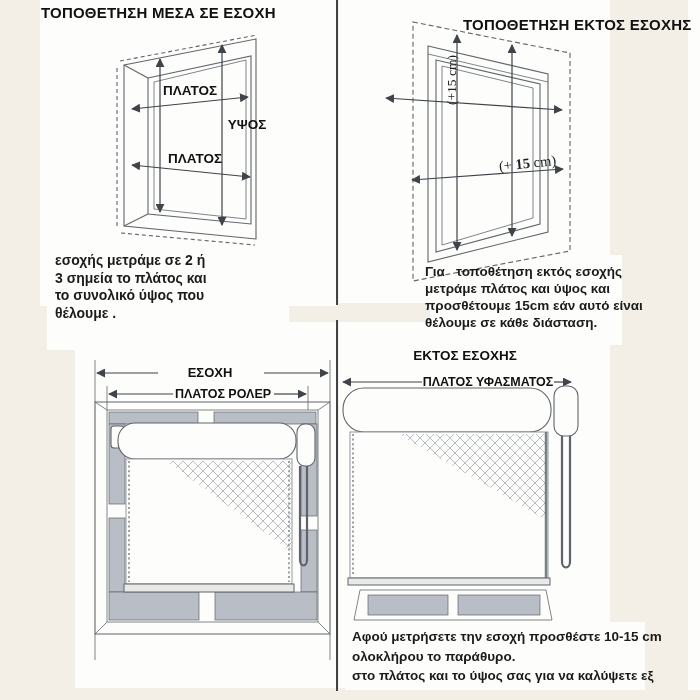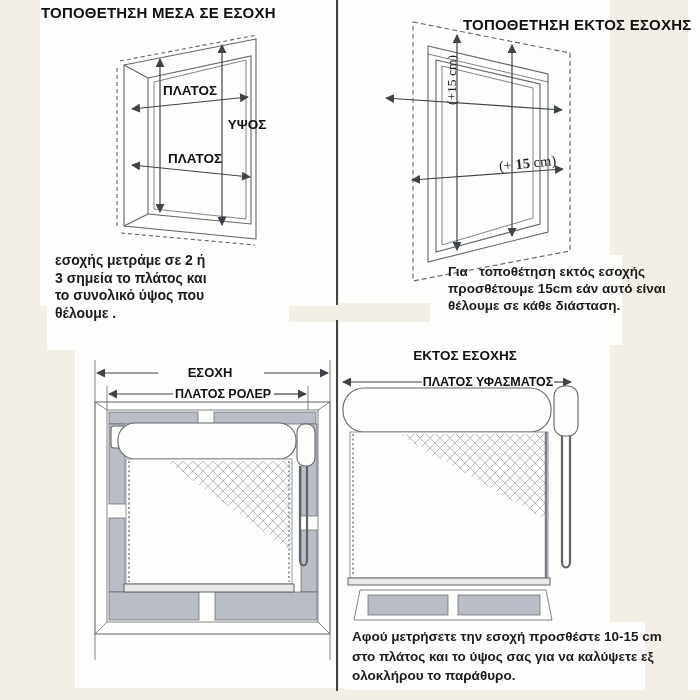--- a/index.html
+++ b/index.html
@@ -11,21 +11,21 @@
   }
   .panel{position:absolute;background:var(--panel,#fdfdfb);}
   .divider{position:absolute;left:336px;width:2px;background:var(--line-dark,#4a4f55);}
   .title{
     position:absolute;font-weight:bold;font-size:15px;letter-spacing:.2px;
     color:#111;white-space:nowrap;
   }
   .para{position:absolute;font-weight:bold;color:var(--text,#1b1b1b);}
   .para .tline{white-space:pre;}
   .para-tl{left:55px;top:252px;font-size:14px;line-height:17.5px;}
-  .para-tr{left:448px;top:263px;font-size:13.5px;line-height:17px;}
+  .para-tr{left:425px;top:263px;font-size:13.5px;line-height:17px;}
   .para-br{left:352px;top:627px;font-size:13.5px;line-height:19.5px;}
   .subtitle-br{position:absolute;left:385px;top:348px;width:160px;text-align:center;
     font-weight:bold;font-size:13.5px;color:#111;}
   svg{position:absolute;overflow:visible;}
   .ln{stroke:var(--line,#60666c);fill:none;stroke-width:1.1;}
   .lnthin{stroke:var(--line,#60666c);fill:none;stroke-width:.8;}
   .dash{stroke-dasharray:5 3;}
   .dash2{stroke-dasharray:4 3;}
   .arrow{stroke:var(--line-dark,#3f444a);stroke-width:1.2;fill:none;}
   .whitefill{fill:var(--panel,#fdfdfb);}
@@ -97,20 +97,21 @@
 </svg>
 
 <div class="para para-tl">
   <div class="tline">εσοχής μετράμε σε 2 ή</div>
   <div class="tline">3 σημεία το πλάτος και</div>
   <div class="tline">το συνολικό ύψος που</div>
   <div class="tline">θέλουμε .</div>
 </div>
 <div class="para para-tr">
   <div class="tline">Για   τοποθέτηση εκτός εσοχής</div>
+  <div class="tline">μετράμε πλάτος και ύψος και</div>
   <div class="tline">προσθέτουμε 15cm εάν αυτό είναι</div>
   <div class="tline">θέλουμε σε κάθε διάσταση.</div>
 </div>
 
 <svg style="left:88px;top:356px;" width="250" height="312" viewBox="0 0 250 312">
   <defs>
     <marker id="a3" viewBox="0 0 10 10" refX="9" refY="5" markerWidth="7.5" markerHeight="7.5" orient="auto-start-reverse">
       <path d="M0,0 L10,5 L0,10 z" fill="#3f444a"></path>
     </marker>
     <pattern id="net3" width="10" height="10" patternUnits="userSpaceOnUse">
@@ -174,15 +175,15 @@
   <g>
     <polygon class="lnthin whitefill" points="20,222 206,222 212,252 14,252"></polygon>
     <rect class="grayfill" x="28" y="227" width="80" height="20"></rect>
     <rect class="grayfill" x="118" y="227" width="82" height="20"></rect>
   </g>
   <path class="chain" d="M222,68 V194 A4,5.5 0 0 0 230,194 V68"></path>
 </svg>
 
 <div class="para para-br">
   <div class="tline">Αφού μετρήσετε την εσοχή προσθέστε 10-15 cm</div>
+  <div class="tline">ολοκλήρου το παράθυρο.</div>
   <div class="tline">στο πλάτος και το ύψος σας για να καλύψετε εξ</div>
-  <div class="tline">ολοκλήρου το παράθυρο.</div>
 </div>
 
 </body></html>

